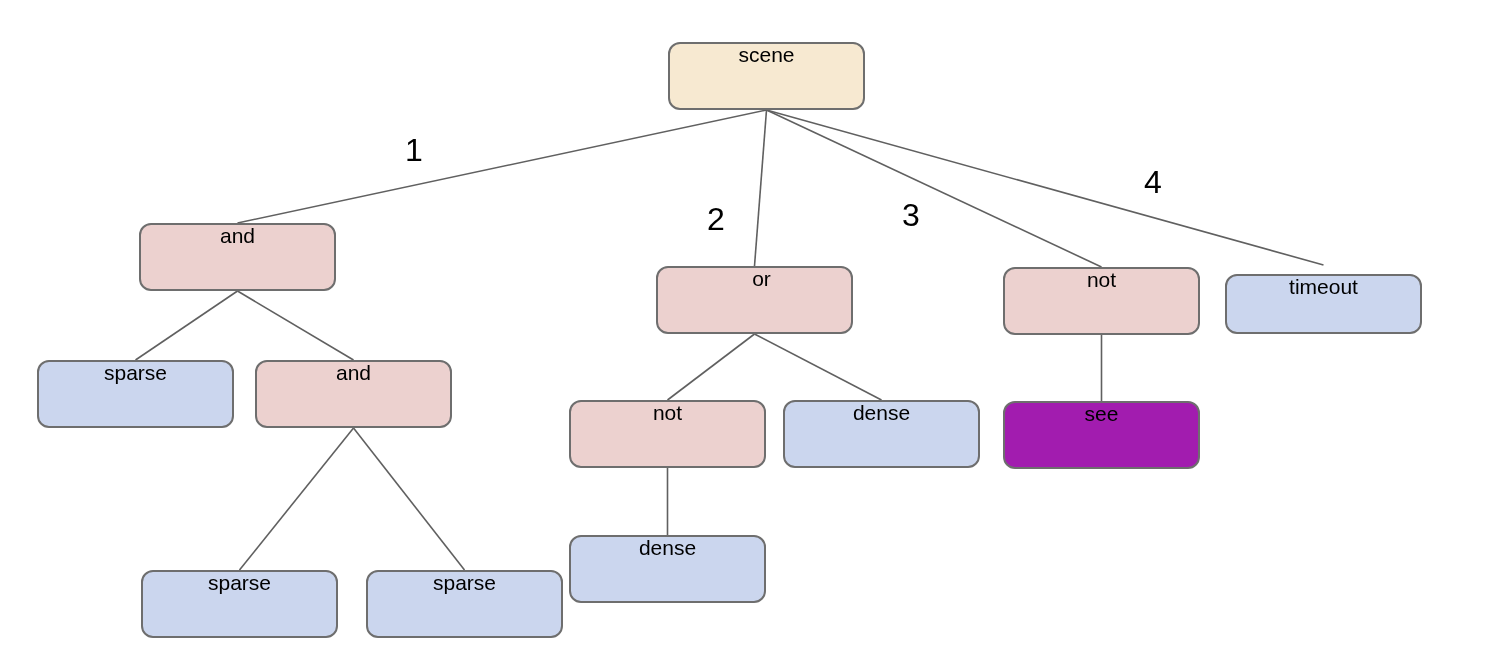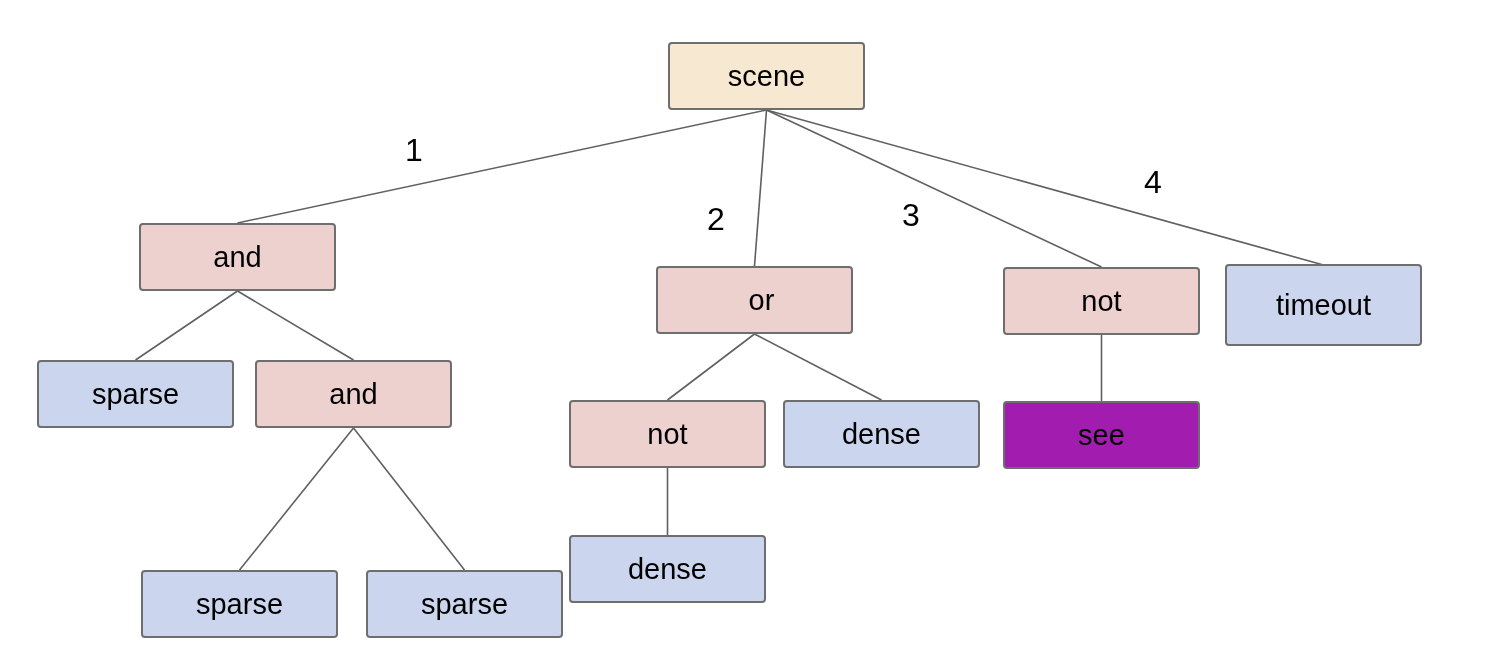--- a/index.html
+++ b/index.html
@@ -19,25 +19,25 @@
     position: absolute;
     left: 0;
     top: 0;
     width: 1495px;
     height: 662px;
   }
   .node {
     position: absolute;
     box-sizing: border-box;
     display: flex;
-    align-items: center;
+    align-items: flex-start;
     justify-content: center;
     border: 2px solid #6e6e6e;
-    border-radius: 4px;
-    font-size: 29px;
+    border-radius: 12px;
+    font-size: 21px;
     color: #000000;
     line-height: 1;
     white-space: nowrap;
   }
   .edge-label {
     font-size: 32px;
     fill: #000000;
   }
 </style>
 </head>
@@ -68,21 +68,21 @@
       </div>
       <div class="node" style="left: 139px; top: 223px; width: 197px; height: 68px; background: rgb(236, 209, 207); border-color: rgb(110, 110, 110);">
         <span>and</span>
       </div>
       <div class="node" style="left: 656px; top: 266px; width: 197px; height: 68px; background: rgb(236, 209, 207); border-color: rgb(110, 110, 110); padding-left: 14px;">
         <span>or</span>
       </div>
       <div class="node" style="left: 1003px; top: 267px; width: 197px; height: 68px; background: rgb(236, 209, 207); border-color: rgb(110, 110, 110);">
         <span>not</span>
       </div>
-      <div class="node" style="left: 1225px; top: 264px; width: 197px; height: 82px; background: rgb(203, 214, 238); border-color: rgb(110, 110, 110);">
+      <div class="node" style="left: 1225px; top: 274px; width: 197px; height: 60px; background: rgb(203, 214, 238); border-color: rgb(110, 110, 110);">
         <span>timeout</span>
       </div>
       <div class="node" style="left: 37px; top: 360px; width: 197px; height: 68px; background: rgb(203, 214, 238); border-color: rgb(110, 110, 110);">
         <span>sparse</span>
       </div>
       <div class="node" style="left: 255px; top: 360px; width: 197px; height: 68px; background: rgb(236, 209, 207); border-color: rgb(110, 110, 110);">
         <span>and</span>
       </div>
       <div class="node" style="left: 569px; top: 400px; width: 197px; height: 68px; background: rgb(236, 209, 207); border-color: rgb(110, 110, 110);">
         <span>not</span>

